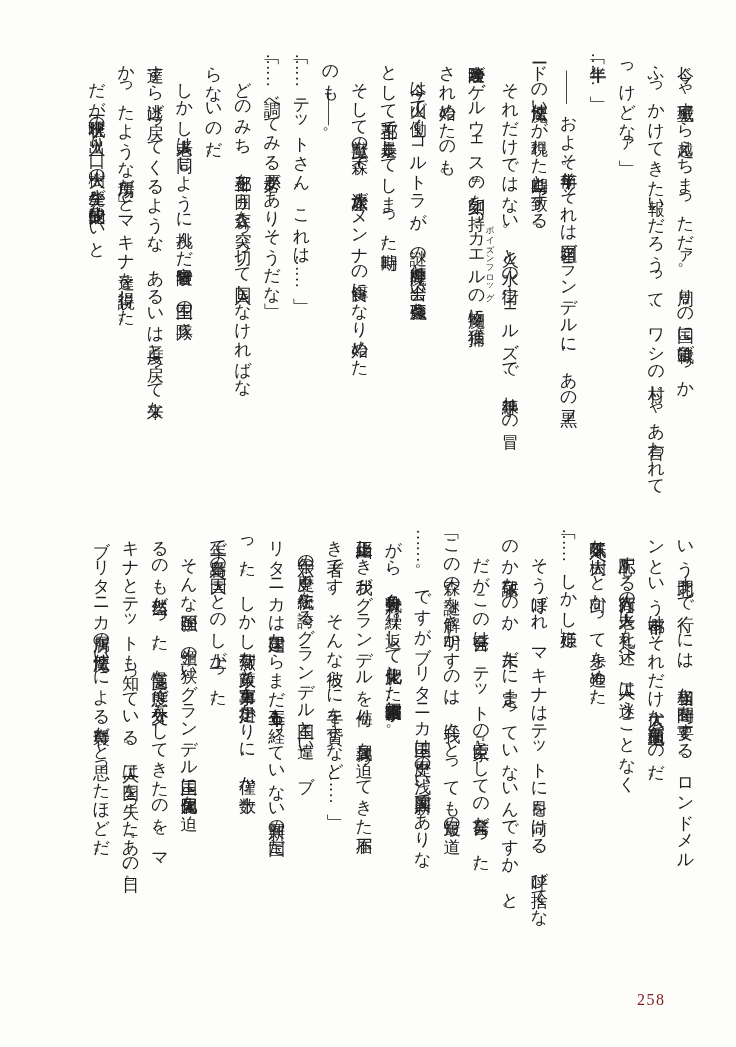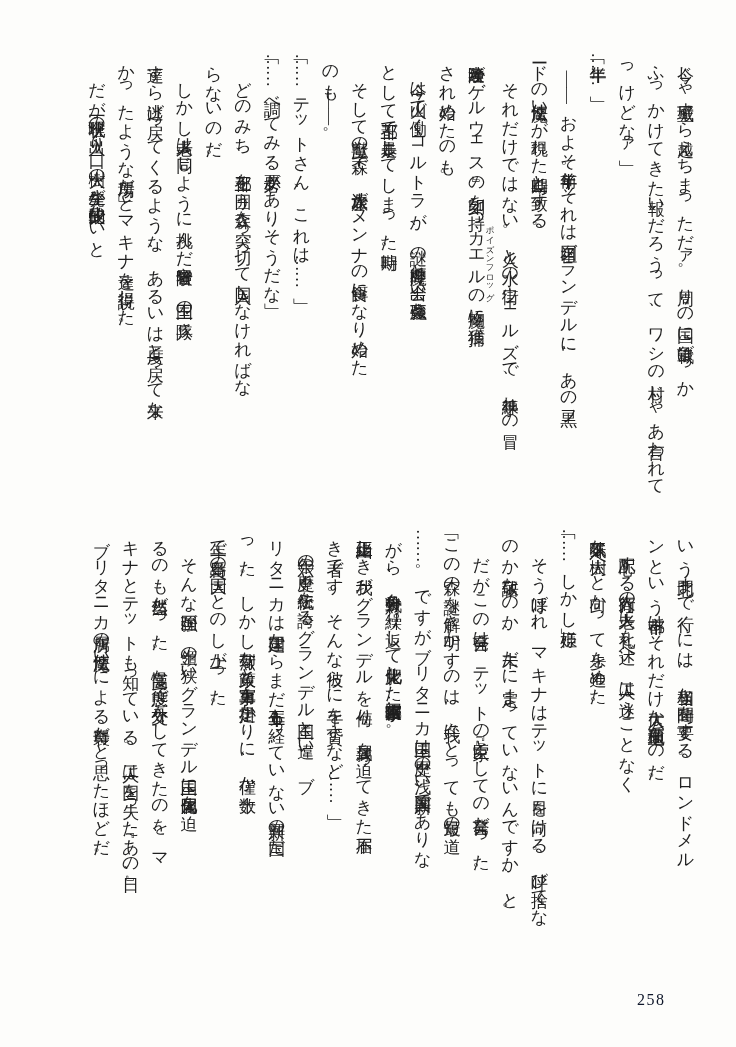--- a/index.html
+++ b/index.html
@@ -39,21 +39,21 @@
     font-size: 8.5px;
     letter-spacing: 0;
     font-family: "Liberation Serif", "DejaVu Serif", serif;
   }
   .page-number {
     position: absolute;
     left: 637px;
     top: 991px;
     font-size: 16px;
     letter-spacing: 1.5px;
-    color: #0f172a;
+    color: #7f1d1d;
   }
 </style>
 </head>
 <body>
 
 <div class="page">
   <div class="text-block top" id="top-block">
       <p class="line">今じゃ城壁すら越えちまっただァ。周りの国に戦争ばっか</p>
       <p class="line">ふっかけてきた報いだろうって、ワシの村じゃあ言われて</p>
       <p class="line">っけどなァ」</p>

